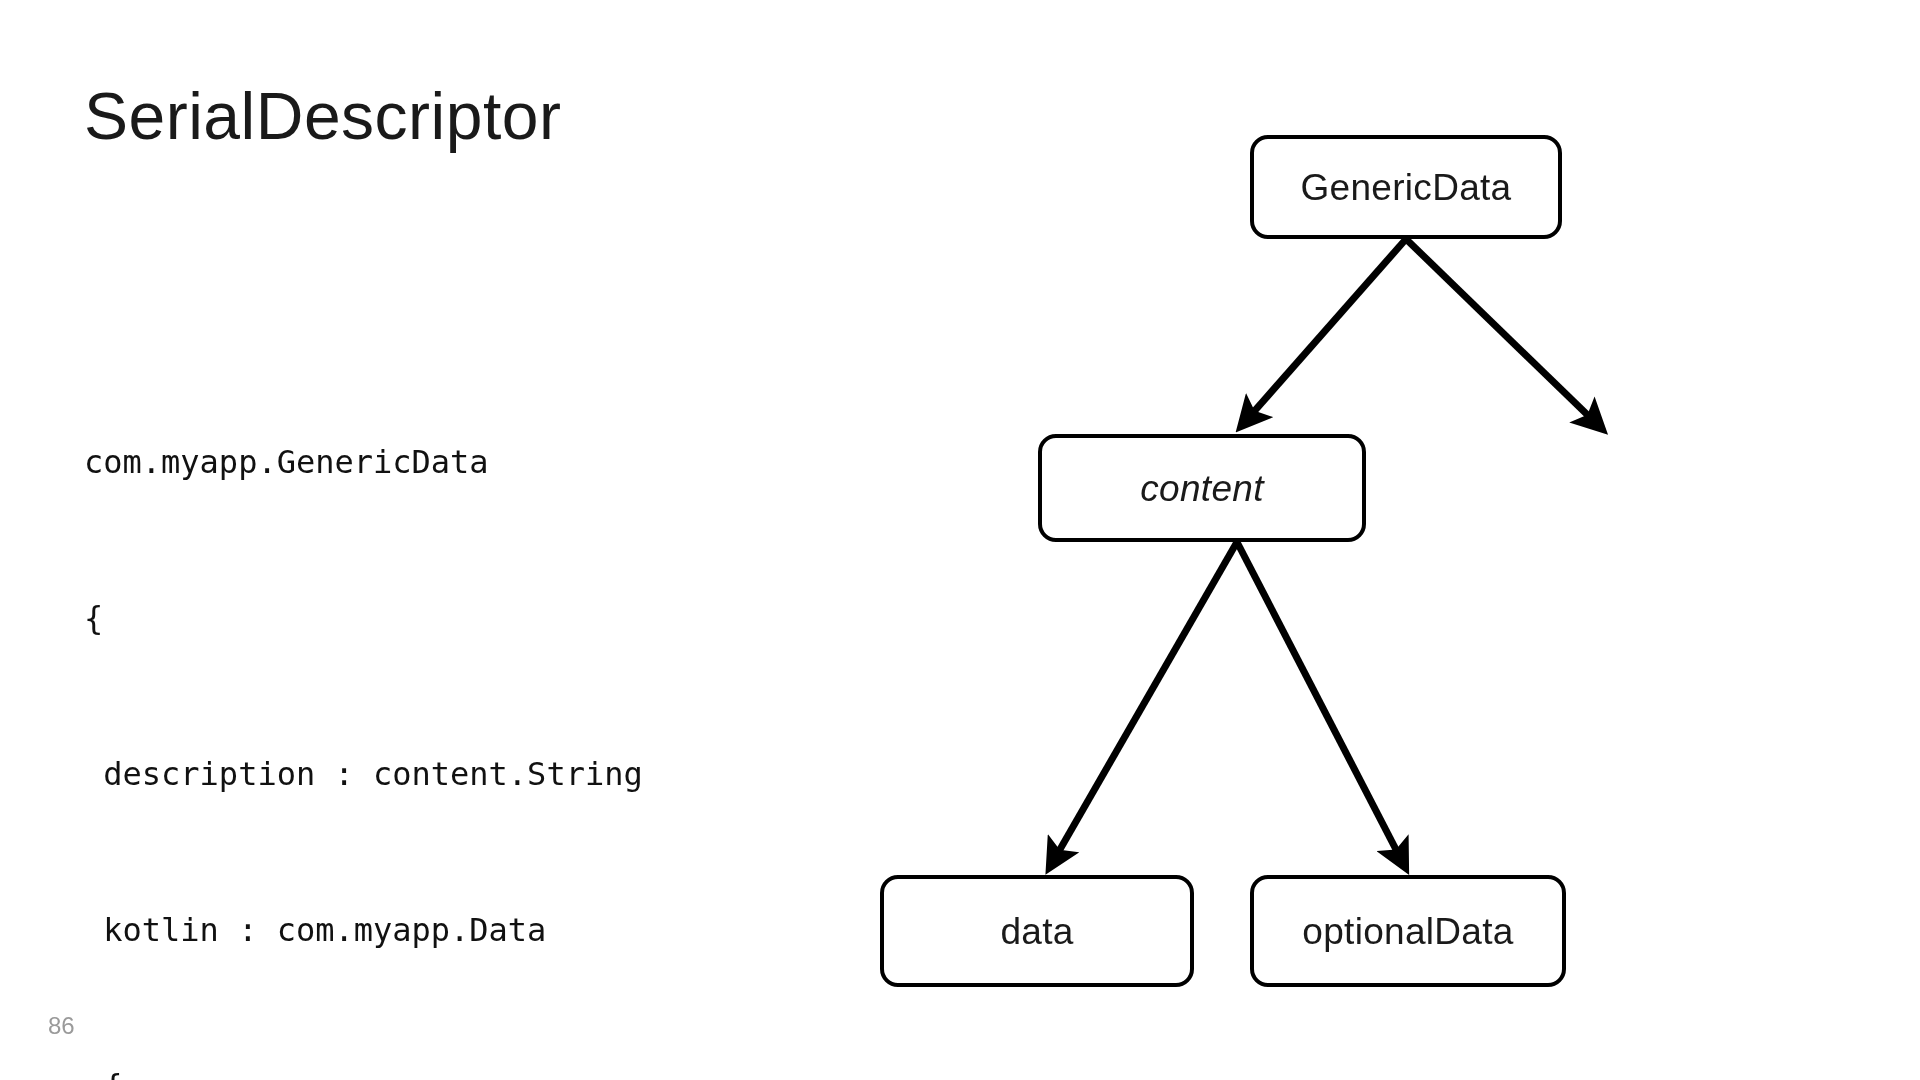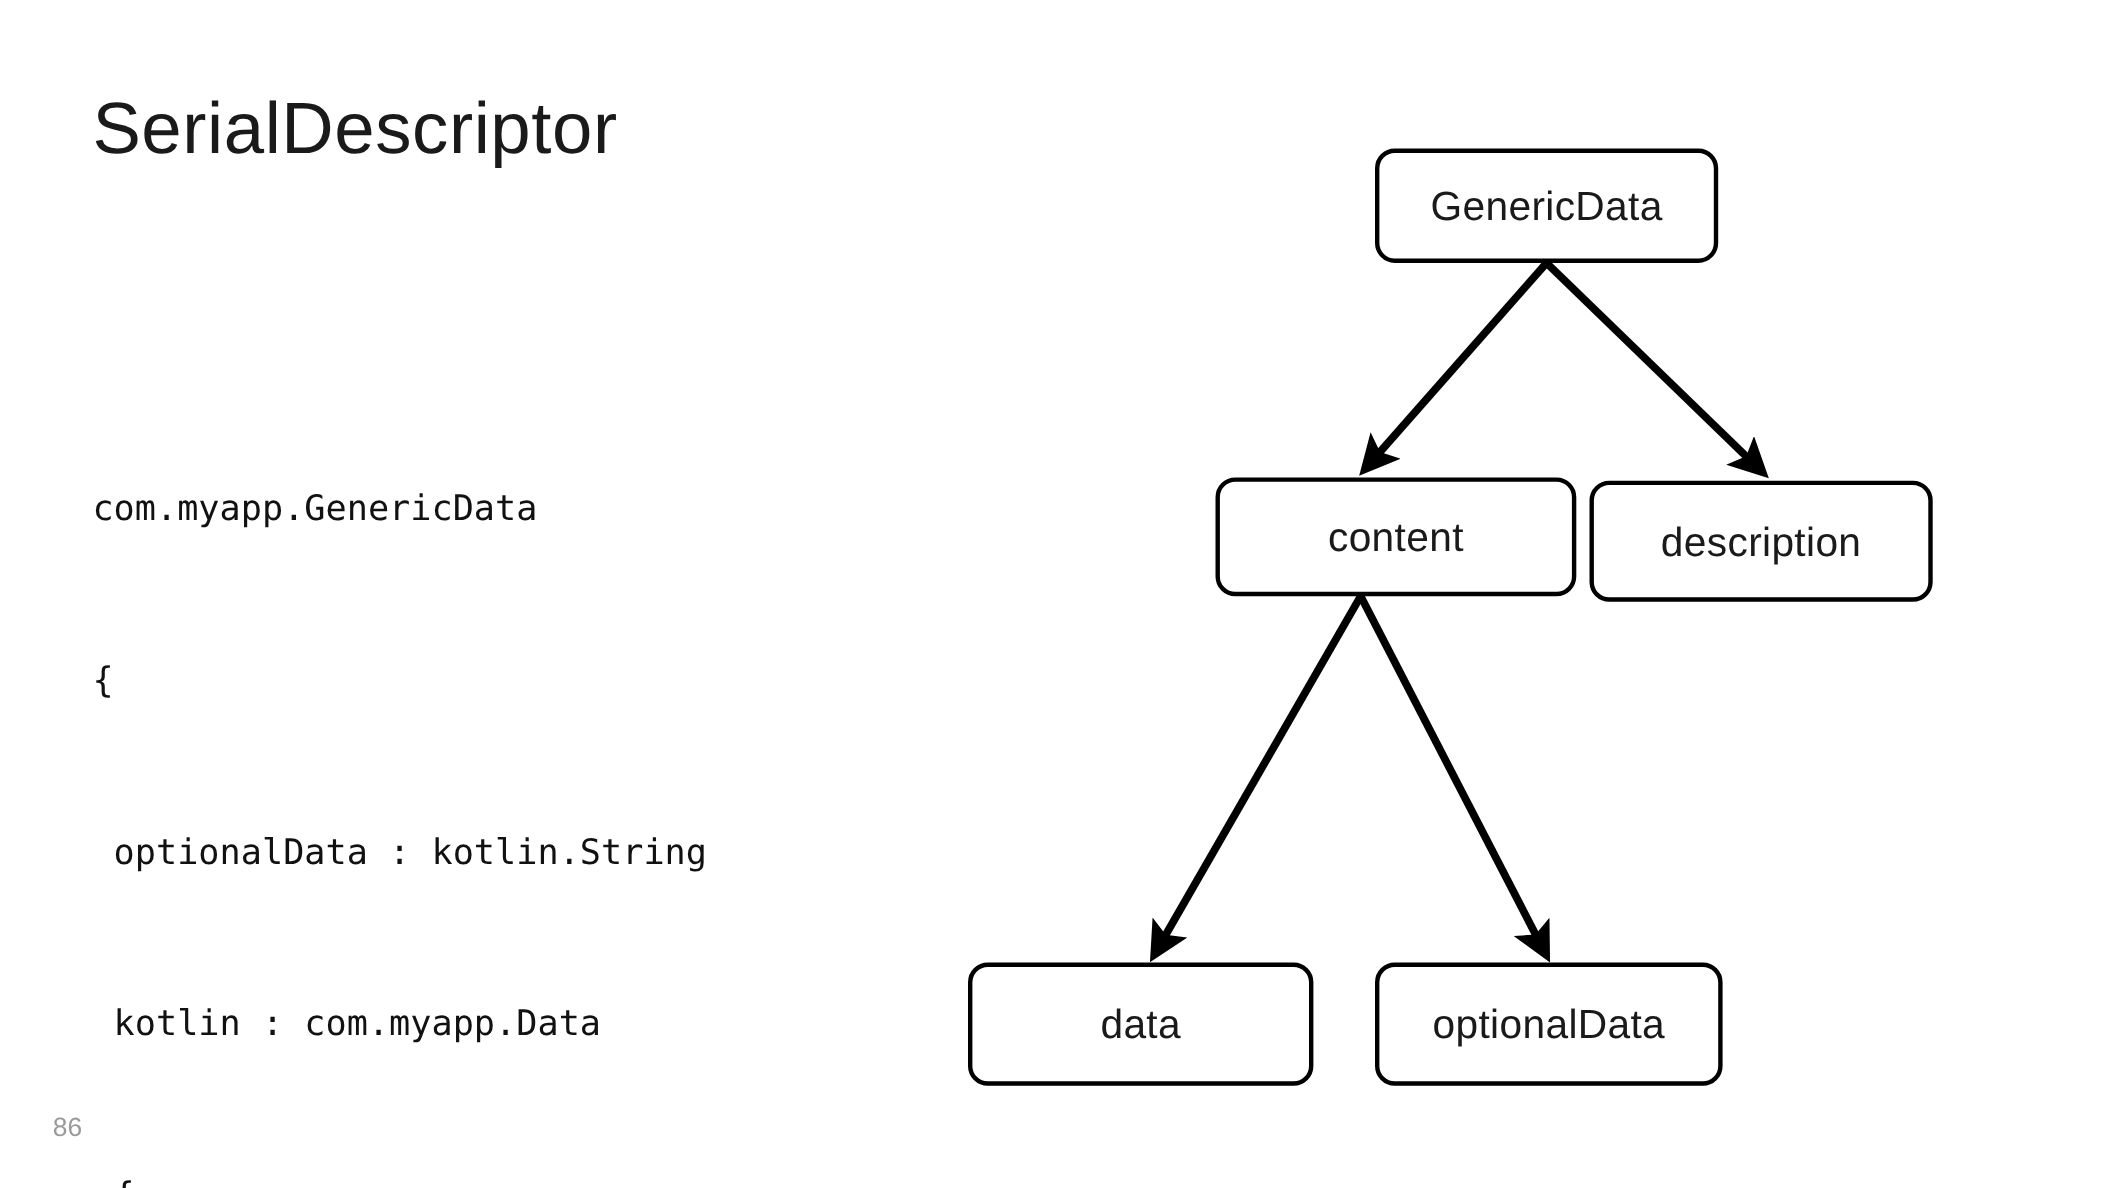--- a/index.html
+++ b/index.html
@@ -99,36 +99,36 @@
     font-family: "Liberation Sans", sans-serif;
     font-weight: 300;
     font-size: 37px;
     color: #1a1a1a;
     letter-spacing: 0.3px;
     white-space: nowrap;
     line-height: 1;
   }
 
   #node-genericdata   { left: 1250px; top: 135px; width: 312px; height: 104px; }
-  #node-content       { left: 1105px; top: 434px; width: 328px; height: 108px; }
+  #node-content       { left: 1038px; top: 434px; width: 328px; height: 108px; font-style: italic; }
   #node-description   { left: 1445px; top: 437px; width: 312px; height: 110px; }
   #node-data          { left: 880px;  top: 875px; width: 314px; height: 112px; }
   #node-optionaldata  { left: 1250px; top: 875px; width: 316px; height: 112px; }
 </style>
 </head>
 <body>
 
 <div id="slide">
 
   <div id="slide-title">SerialDescriptor</div>
 
   <div id="code-listing">
     <span class="code-line">com.myapp.GenericData</span>
     <span class="code-line">{</span>
-    <span class="code-line"> optionalData : kotlin.String</span>
+    <span class="code-line"> description : content.String</span>
     <span class="code-line"> kotlin : com.myapp.Data</span>
     <span class="code-line"> {</span>
     
     
     
     
   </div>
 
   <div id="page-number">86</div>
 
@@ -151,23 +151,20 @@
     </svg>
 
     <div class="node" id="node-genericdata">
       <span class="node-label">GenericData</span>
     </div>
 
     <div class="node" id="node-content">
       <span class="node-label">content</span>
     </div>
 
-    <div class="node" id="node-description">
-      <span class="node-label">description</span>
-    </div>
 
     <div class="node" id="node-optionaldata">
       <span class="node-label">optionalData</span>
     </div>
 
     <div class="node" id="node-data">
       <span class="node-label">data</span>
     </div>
 
   </div>

